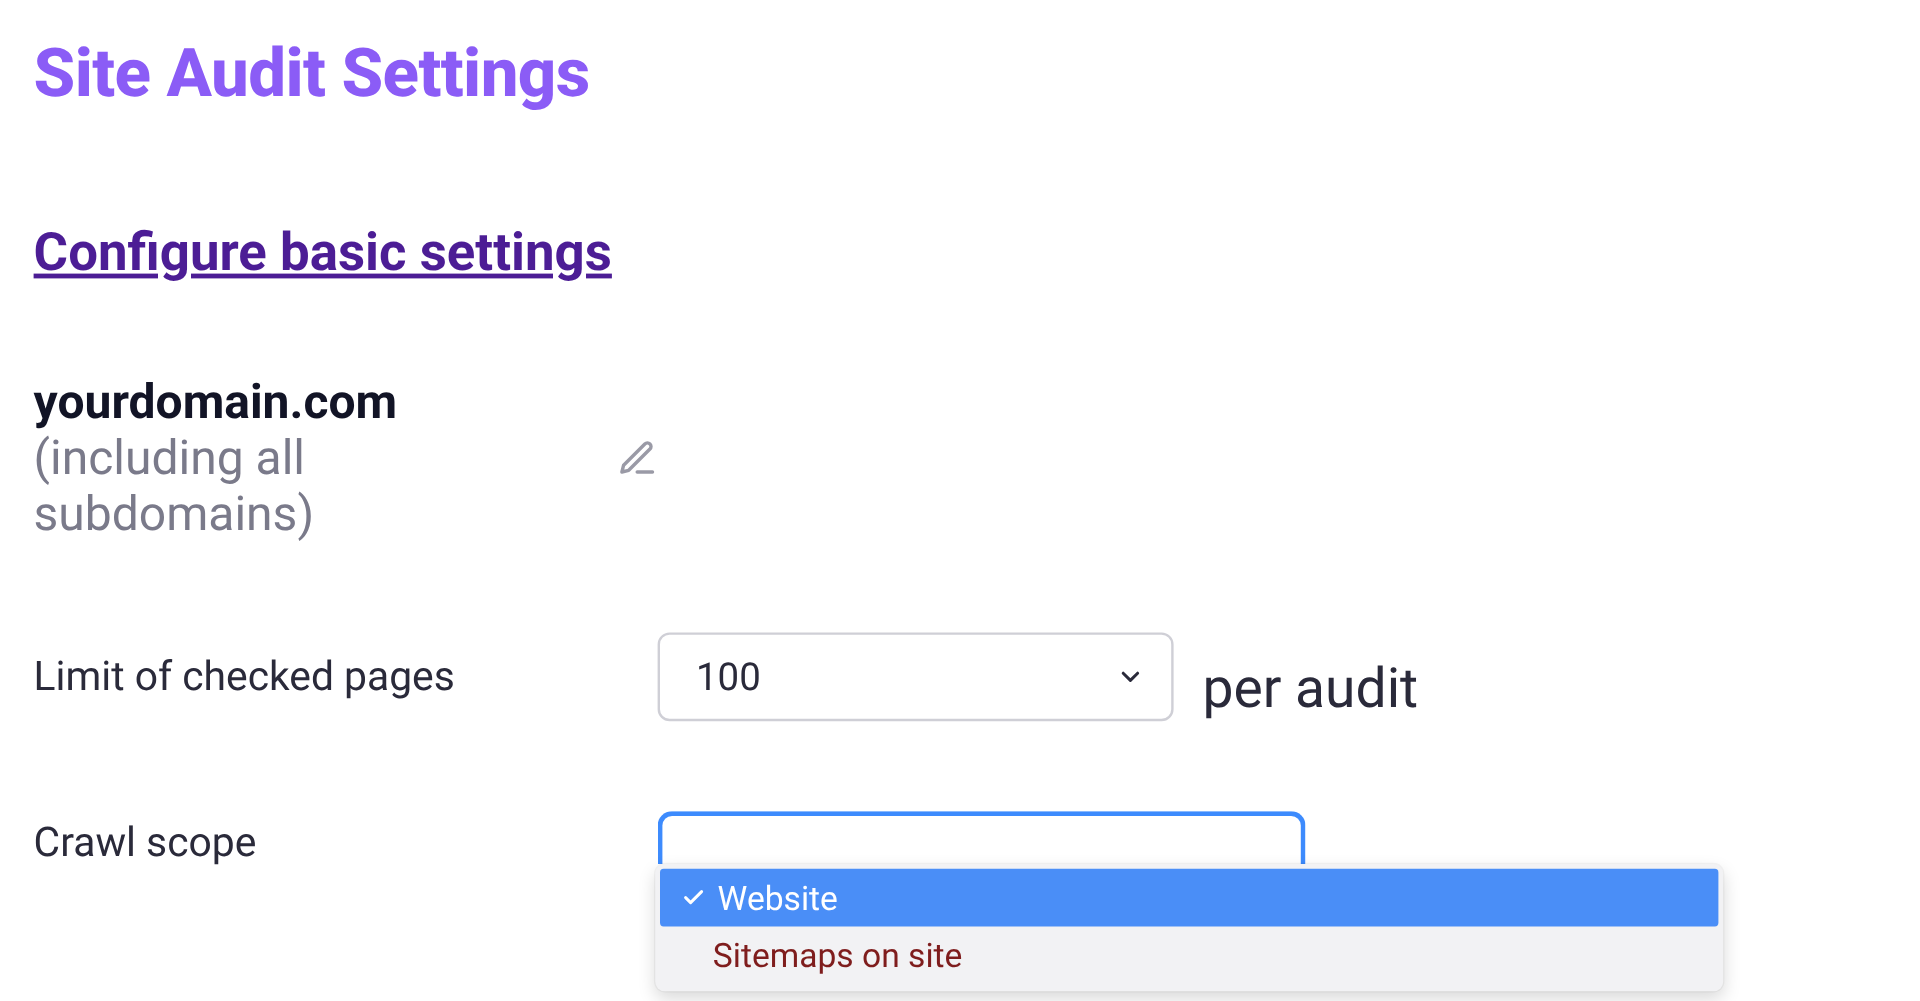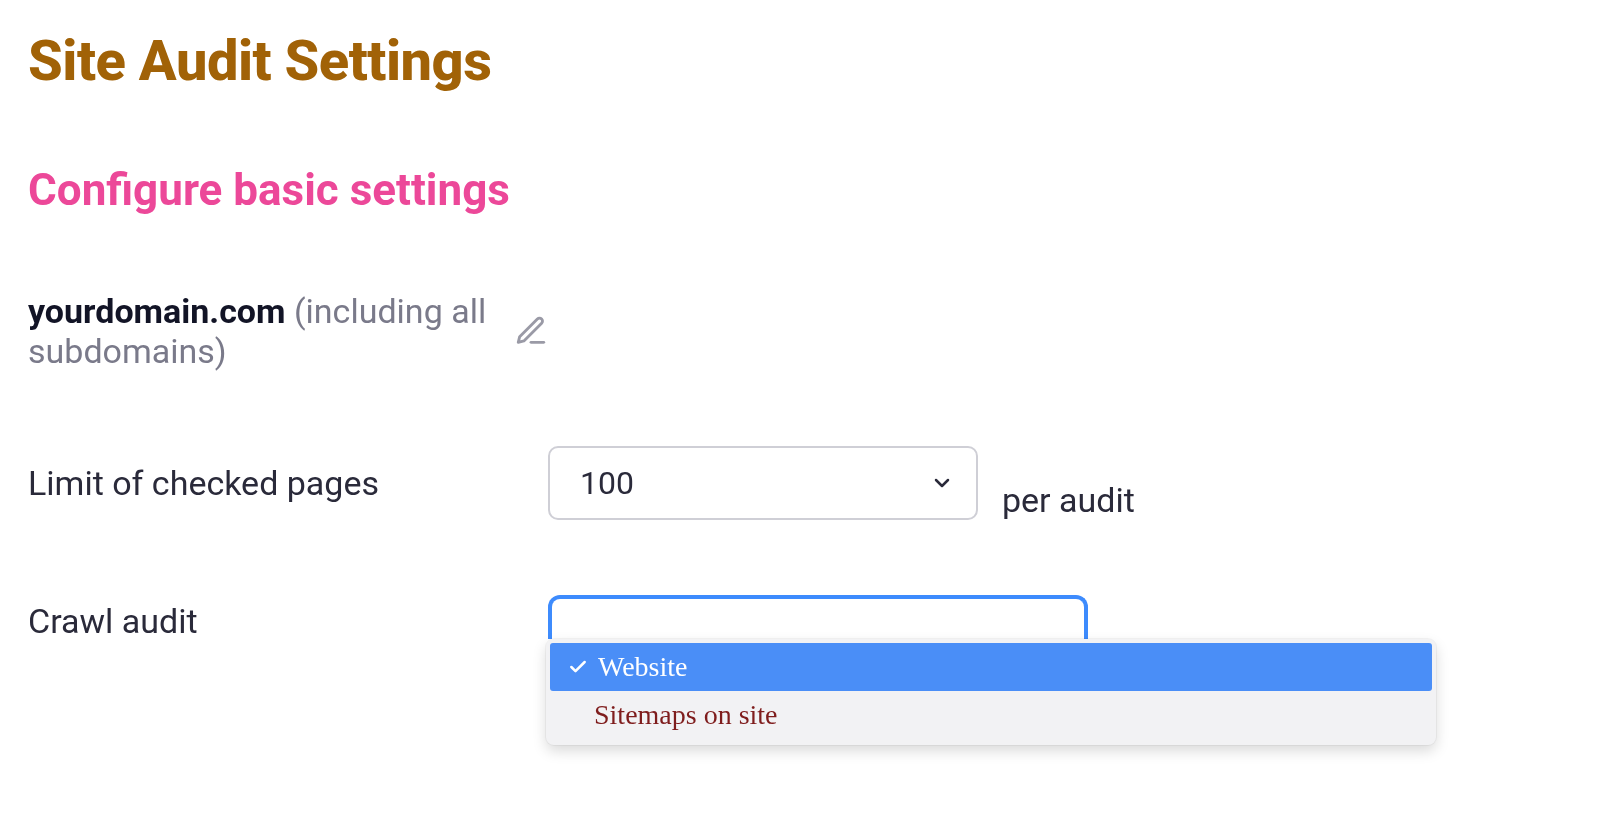--- a/index.html
+++ b/index.html
@@ -10,28 +10,29 @@
     body {
       font-family: -apple-system, BlinkMacSystemFont, "Segoe UI", Roboto, Helvetica, Arial, sans-serif;
       background: #ffffff;
       padding: 28px 28px 40px 28px;
       color: #1a1a2e;
     }
     .page-title {
       font-size: 56px;
       font-weight: 800;
       letter-spacing: -0.5px;
-      color: #a16207;
-      margin-bottom: 70px;
+      color: #8b5cf6;
+      margin-bottom: 90px;
     }
     .section-title {
       font-size: 44px;
       font-weight: 700;
-      color: #ec4899;
+      color: #4c1d95;
       margin-bottom: 75px;
+      text-decoration: underline;
     }
     .form-row {
       display: grid;
       grid-template-columns: 520px 1fr;
       align-items: center;
       margin-bottom: 75px;
       min-height: 70px;
     }
     .form-row.last {
       margin-bottom: 0;
@@ -39,21 +40,21 @@
     }
     .field-label {
       font-size: 34px;
       font-weight: 400;
       color: #2a2a3a;
     }
     .value-area {
       display: flex;
       align-items: center;
       gap: 18px;
-      font-size: 34px;
+      font-size: 40px;
     }
     .domain-strong {
       font-weight: 700;
       color: #121426;
     }
     .muted {
       color: #7a7a8a;
       font-weight: 400;
     }
     .edit-icon {
@@ -82,27 +83,26 @@
       justify-content: space-between;
       padding: 0 22px 0 30px;
       font-size: 32px;
       color: #2a2a3a;
       cursor: pointer;
     }
     .select-box .chev {
       display: inline-flex;
     }
     .per-audit {
-      font-size: 34px;
+      font-size: 46px;
       color: #2a2a3a;
       margin-left: 24px;
     }
     .source-area {
       position: relative;
-      font-family: Liberation Serif, serif;
     }
     .source-select-frame {
       width: 540px;
       height: 44px;
       border: 4px solid #3d8bfd;
       border-bottom: none;
       border-radius: 12px 12px 0 0;
       background: #fff;
     }
     .dropdown-panel {
@@ -175,21 +175,21 @@
             <polyline points="6 9 12 15 18 9"></polyline>
           </svg>
         </span>
       </div>
     </div>
     <span class="per-audit">per audit</span>
   </div>
 </div>
 
 <div class="form-row last">
-  <div class="field-label" style="padding-top:6px;">Crawl audit</div>
+  <div class="field-label" style="padding-top:6px;">Crawl scope</div>
   <div class="source-area">
     <div class="source-select-frame"></div>
     <div class="dropdown-panel">
       <div class="dropdown-option selected">
         <span class="check-slot">
           <svg width="20" height="20" viewBox="0 0 24 24" fill="none" stroke="currentColor" stroke-width="3" stroke-linecap="round" stroke-linejoin="round">
             <polyline points="20 6 9 17 4 12"></polyline>
           </svg>
         </span>
         <span>Website</span>

